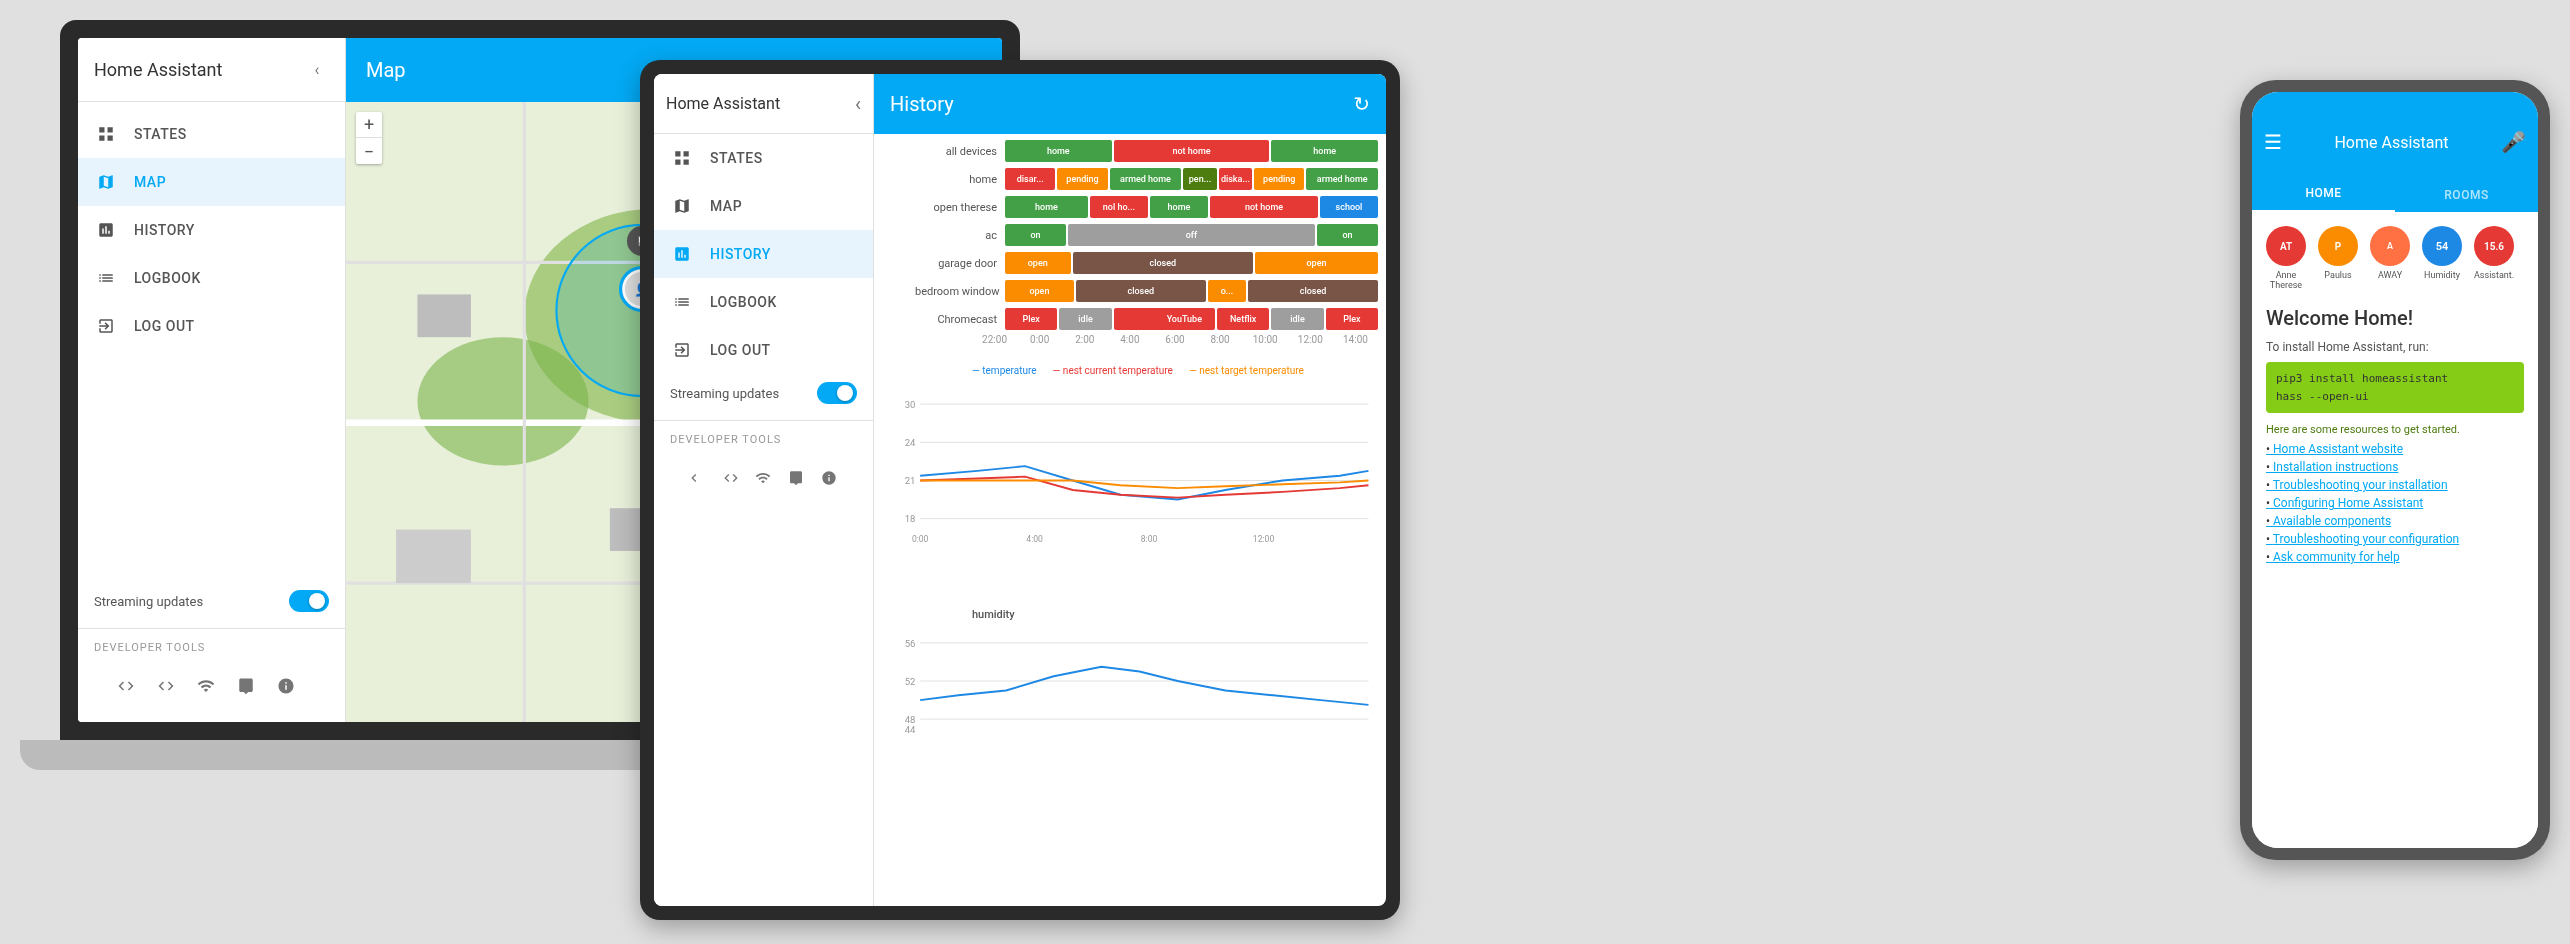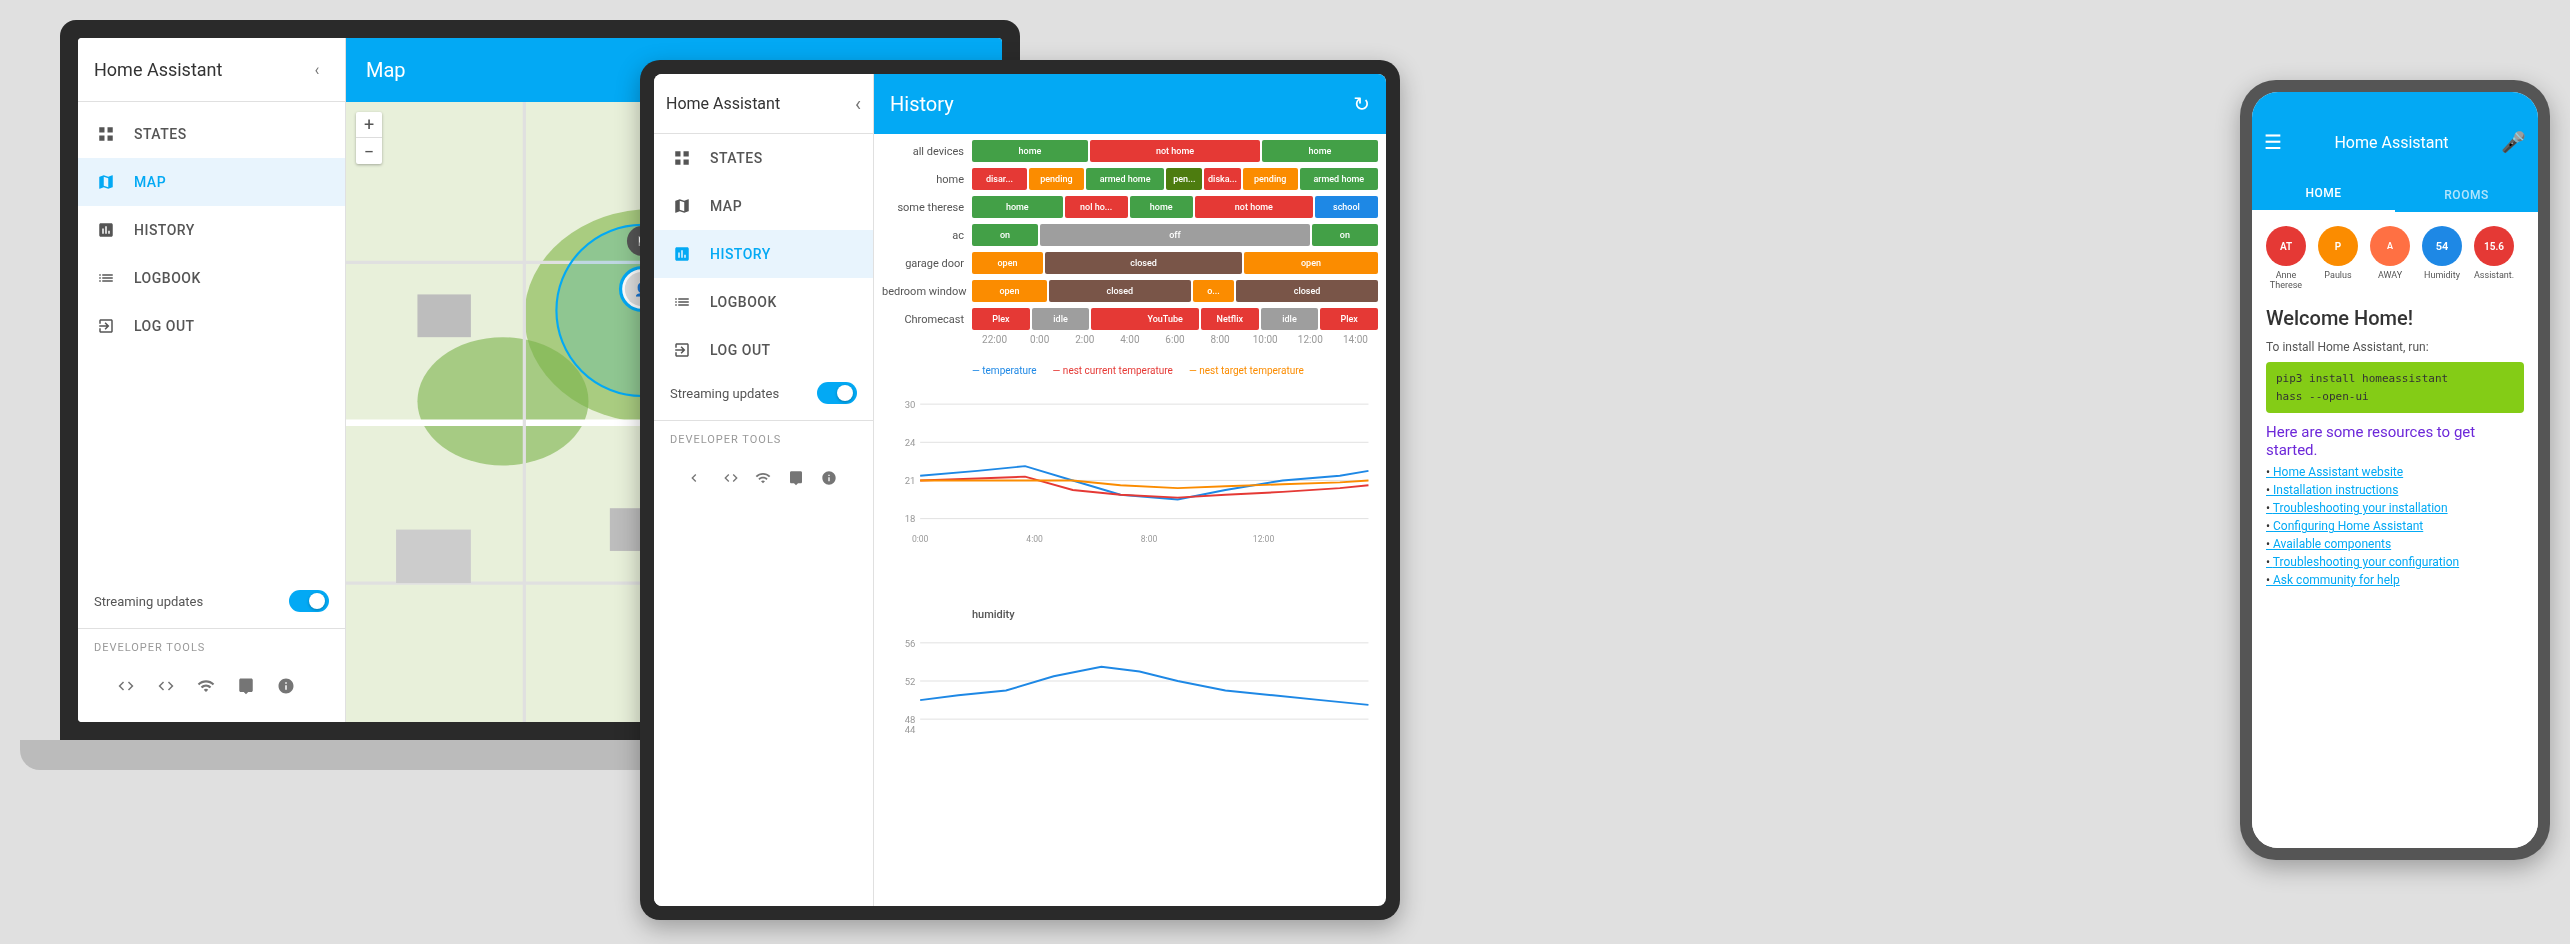--- a/index.html
+++ b/index.html
@@ -301,20 +301,21 @@
     }
     .history-grid {
       padding: 4px 8px;
       flex: 0 0 auto;
     }
     .history-row {
       display: flex;
       align-items: center;
       height: 26px;
       margin-bottom: 2px;
+      margin-left: 33px;
     }
     .history-row-label {
       width: 90px;
       min-width: 90px;
       font-size: 11px;
       color: #555;
       text-align: right;
       padding-right: 8px;
       white-space: nowrap;
       overflow: hidden;
@@ -479,22 +480,22 @@
       background: #84cc16;
       padding: 8px 10px;
       border-radius: 4px;
       font-family: monospace;
       font-size: 11px;
       color: #333;
       margin-bottom: 10px;
       line-height: 1.6;
     }
     .resources-text {
-      font-size: 15px;
-      color: #6d28d9;
+      font-size: 11px;
+      color: #4d7c0f;
       margin-bottom: 6px;
     }
     .resource-link {
       display: block;
       font-size: 12px;
       color: #03a9f4;
       margin-bottom: 4px;
       text-decoration: underline;
       cursor: pointer;
     }
@@ -759,21 +760,21 @@
                 <div class="history-bar" style="background:#fb8c00;flex:1;">pending</div>
                 <div class="history-bar" style="background:#43a047;flex:1.5;">armed home</div>
                 <div class="history-bar" style="background:#4d7c0f;flex:0.6;">pen...</div>
                 <div class="history-bar" style="background:#e53935;flex:0.6;">diska...</div>
                 <div class="history-bar" style="background:#fb8c00;flex:1;">pending</div>
                 <div class="history-bar" style="background:#43a047;flex:1.5;">armed home</div>
               </div>
             </div>
 
             <div class="history-row">
-              <div class="history-row-label">some therese</div>
+              <div class="history-row-label">open therese</div>
               <div class="history-bars">
                 <div class="history-bar" style="background:#43a047;flex:1.5;">home</div>
                 <div class="history-bar" style="background:#e53935;flex:1;">nol ho...</div>
                 <div class="history-bar" style="background:#43a047;flex:1;">home</div>
                 <div class="history-bar" style="background:#e53935;flex:2;">not home</div>
                 <div class="history-bar" style="background:#1e88e5;flex:1;">school</div>
               </div>
             </div>
 
             <div class="history-row">

